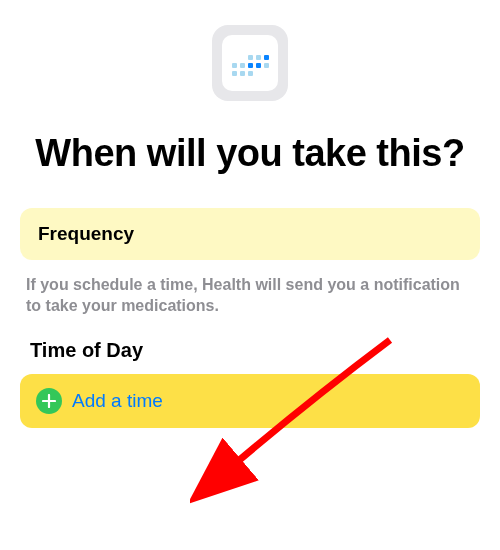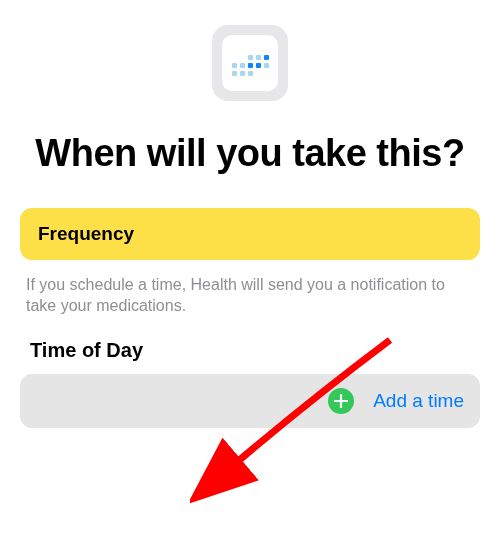--- a/index.html
+++ b/index.html
@@ -60,21 +60,21 @@
       text-align: center;
       font-size: 38px;
       font-weight: 800;
       line-height: 1.15;
       margin-bottom: 32px;
       color: #000;
       letter-spacing: -0.5px;
       margin-top: 31px;
     }
     .row-card {
-      background: #fde047;
+      background: #fef9c3;
       border-radius: 12px;
       padding: 15px 18px;
       display: flex;
       justify-content: space-between;
       align-items: center;
     }
     .row-label {
       font-size: 19px;
       font-weight: 600;
       color: #000;
@@ -82,35 +82,35 @@
     .row-value {
       font-size: 19px;
       font-weight: 600;
       color: #007aff;
     }
     .hint {
       font-size: 16px;
       color: #8e8e93;
       margin: 14px 6px 22px 6px;
       line-height: 1.35;
+      font-weight: bold;
     }
     .section-title {
       font-size: 20px;
       font-weight: 700;
       color: #000;
       margin: 0 6px 12px 10px;
     }
     .add-row {
-      background: #e5e5e5;
+      background: #fde047;
       border-radius: 12px;
       padding: 14px 16px;
       display: flex;
       align-items: center;
-      gap: 19px;
-      justify-content: flex-end;
+      gap: 10px;
     }
     .plus-btn {
       width: 26px;
       height: 26px;
       background: #34c759;
       border-radius: 50%;
       display: flex;
       align-items: center;
       justify-content: center;
       flex-shrink: 0;

